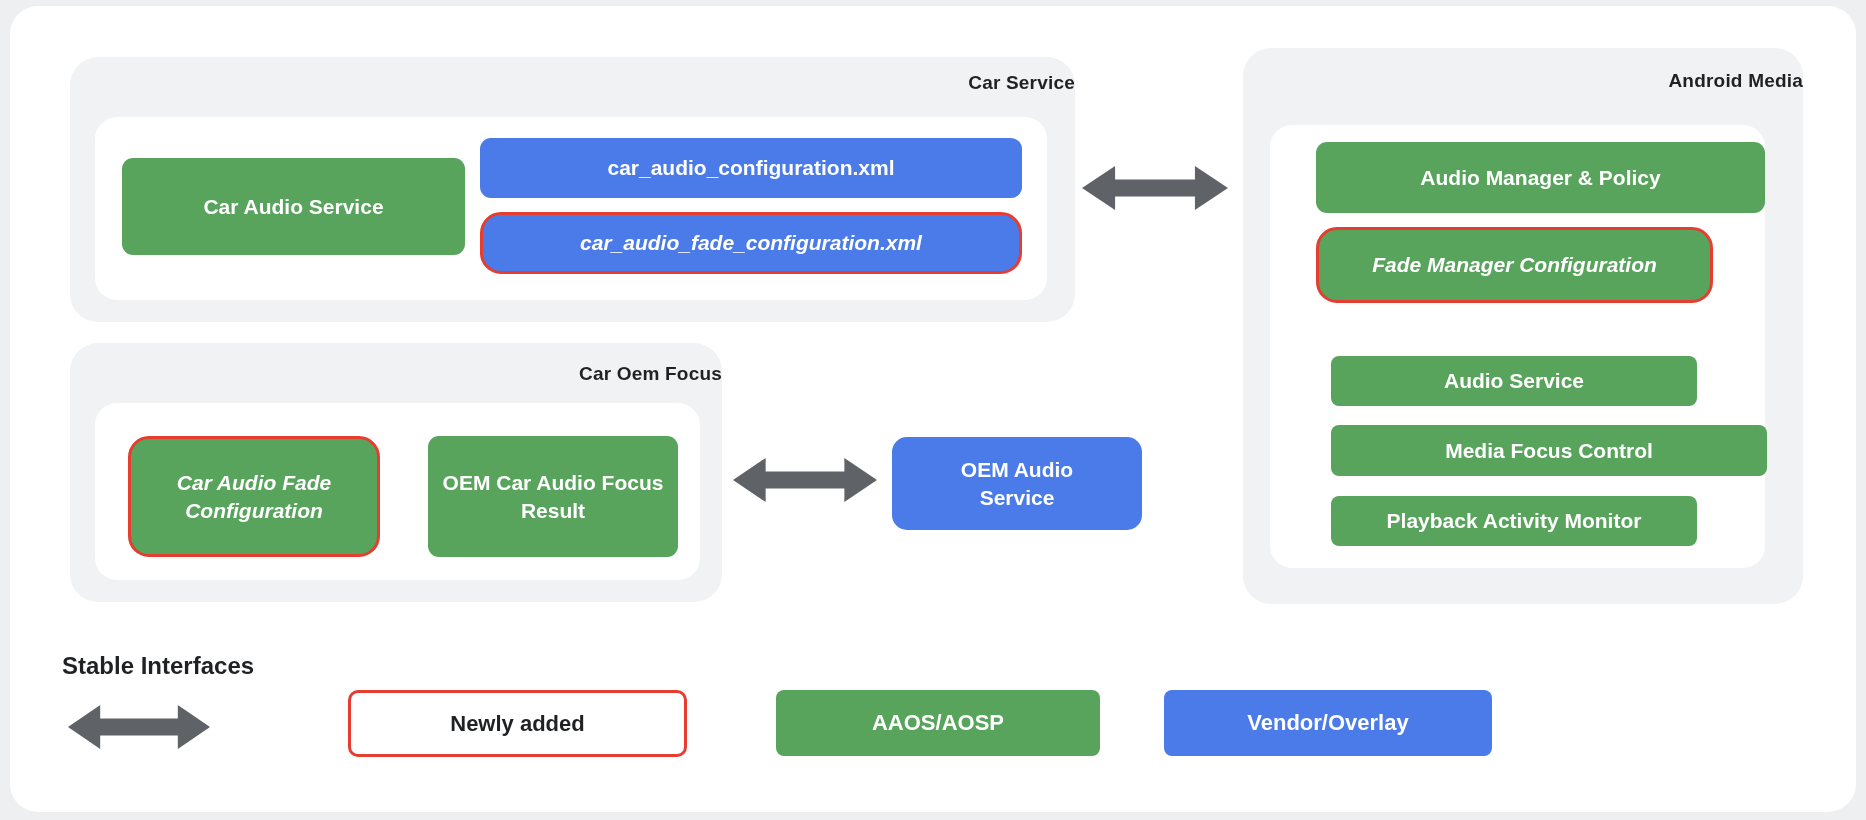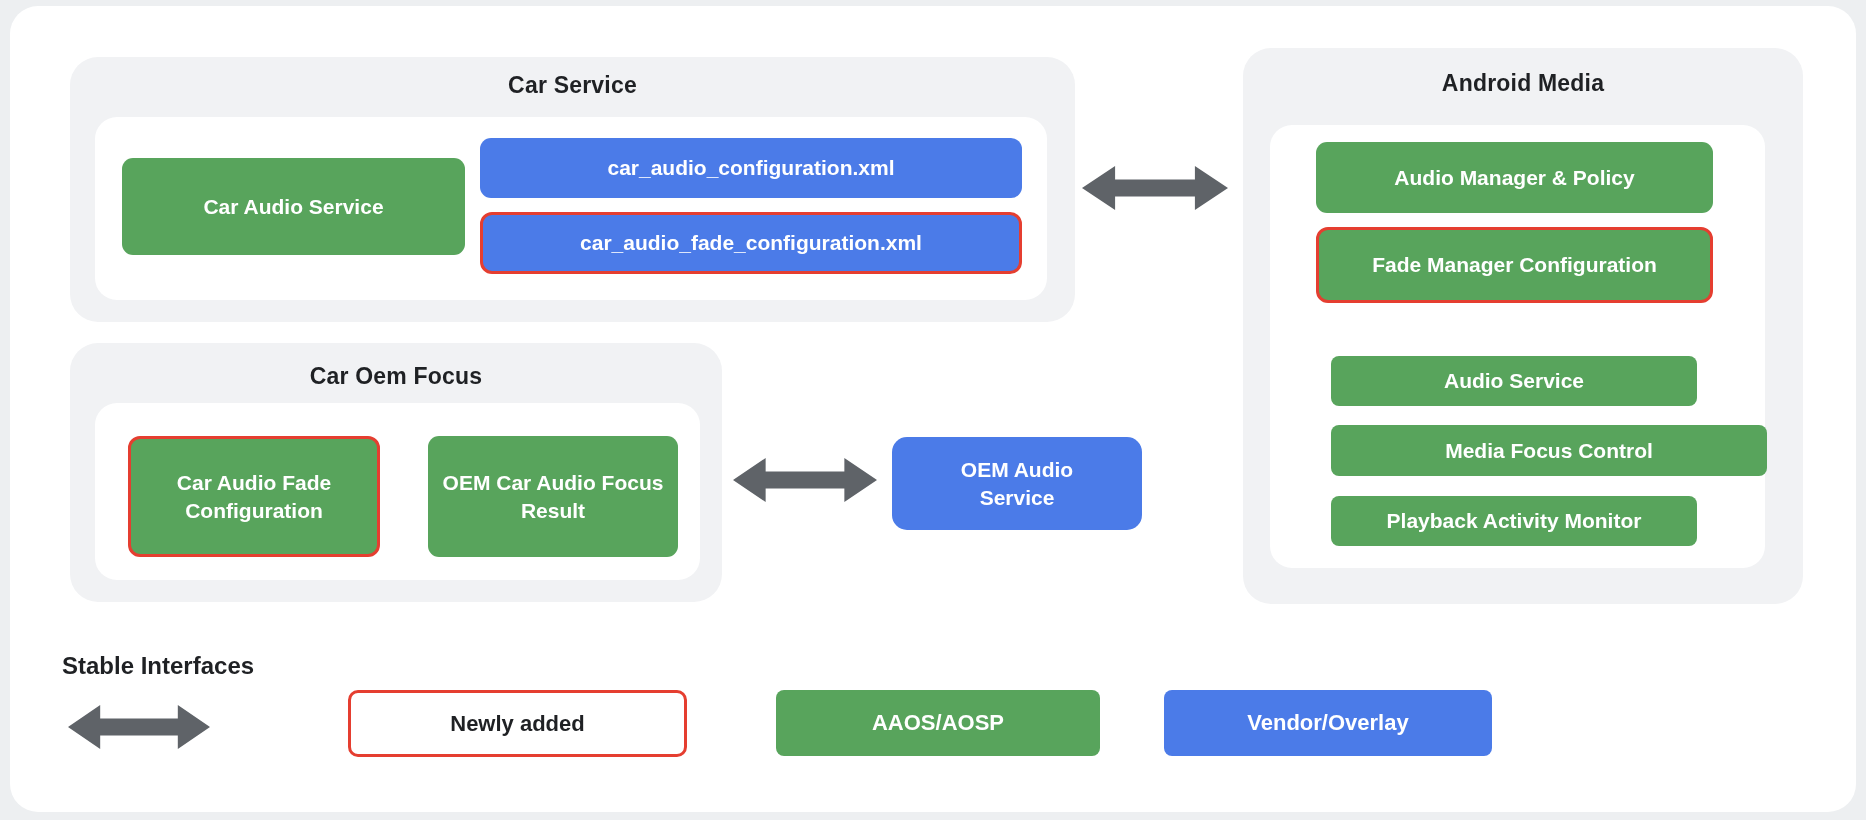--- a/index.html
+++ b/index.html
@@ -23,54 +23,54 @@
   }
   .canvas{position:absolute;left:0;top:0;width:1866px;height:820px;}
   .page{
     position:absolute;left:10px;top:6px;width:1846px;height:806px;
     background:var(--page-bg);border-radius:28px;
   }
   .group{
     position:absolute;background:var(--container-gray);border-radius:28px;
   }
   .group-title{
-    text-align:center;font-weight:bold;font-size:23px;color:var(--title-text);
+    text-align:right;font-weight:bold;font-size:19px;color:var(--title-text);
     letter-spacing:.2px;
   }
   .panel{
     position:absolute;background:var(--page-bg);border-radius:22px;
   }
   .box{
     position:absolute;display:flex;align-items:center;justify-content:center;
     text-align:center;font-weight:bold;color:var(--box-text);
     font-size:21px;line-height:1.32;border-radius:11px;
   }
   .green{background:var(--green);}
   .blue{background:var(--blue);}
-  .red-border{border:3px solid var(--red);border-radius:12px;}
+  .red-border{border:3px solid var(--red);border-radius:21px;font-style:italic;}
   .arrow{position:absolute;}
   .arrow svg{display:block;width:100%;height:100%;}
   .arrow polygon{fill:var(--arrow-gray);}
 
   
   .g-car-service{left:70px;top:57px;width:1005px;height:265px;}
   .g-car-service .group-title{padding-top:15px;}
   .g-car-service .panel{left:25px;top:60px;width:952px;height:183px;}
   .b-car-audio-service{left:27px;top:41px;width:343px;height:97px;}
   .b-config-xml{left:385px;top:21px;width:542px;height:60px;}
   .b-fade-xml{left:385px;top:95px;width:542px;height:62px;}
 
   
   .arrow-1{left:1082px;top:166px;width:146px;height:44px;}
 
   
   .g-android-media{left:1243px;top:48px;width:560px;height:556px;}
   .g-android-media .group-title{padding-top:22px;}
   .g-android-media .panel{left:27px;top:77px;width:495px;height:443px;}
-  .b-audio-manager{left:46px;top:17px;width:397px;height:71px;}
+  .b-audio-manager{left:46px;top:17px;width:449px;height:71px;}
   .b-fade-manager{left:46px;top:102px;width:397px;height:76px;}
   .b-audio-service{left:61px;top:231px;width:366px;height:50px;border-radius:8px;text-align:right;}
   .b-media-focus{left:61px;top:300px;width:436px;height:51px;border-radius:8px;}
   .b-playback{left:61px;top:371px;width:366px;height:50px;border-radius:8px;}
 
   
   .g-car-oem-focus{left:70px;top:343px;width:652px;height:259px;}
   .g-car-oem-focus .group-title{padding-top:20px;}
   .g-car-oem-focus .panel{left:25px;top:60px;width:605px;height:177px;}
   .b-fade-configuration{left:25px;top:33px;width:252px;height:121px;padding:0 14px;margin-left:8px;}

